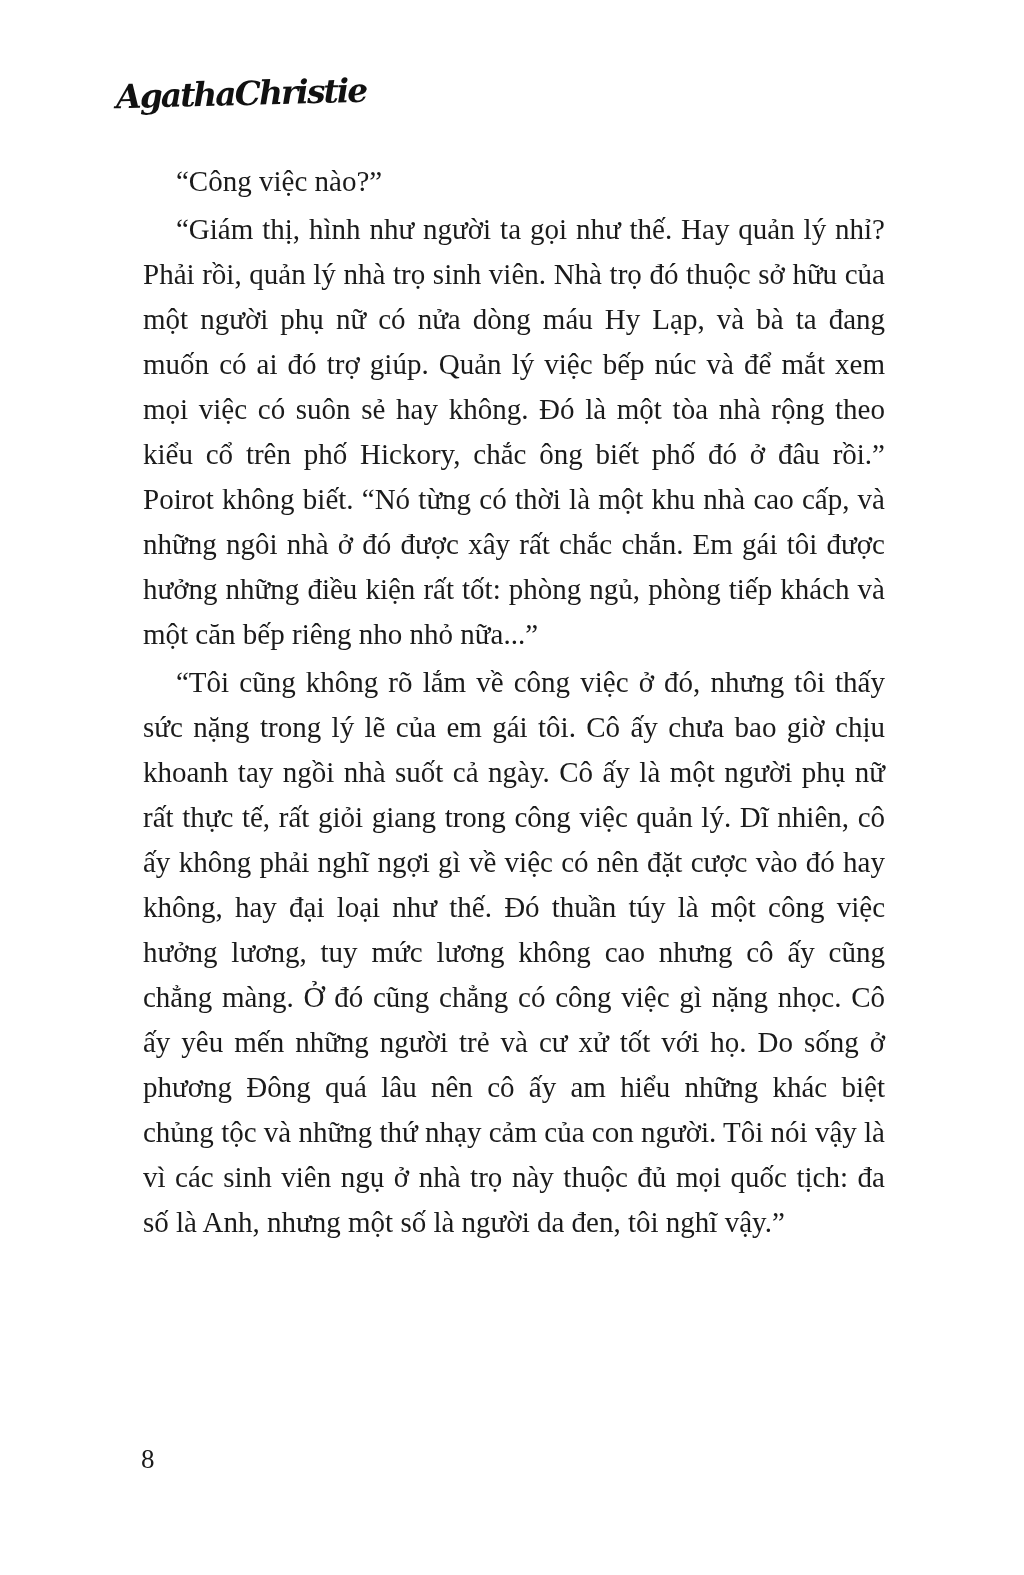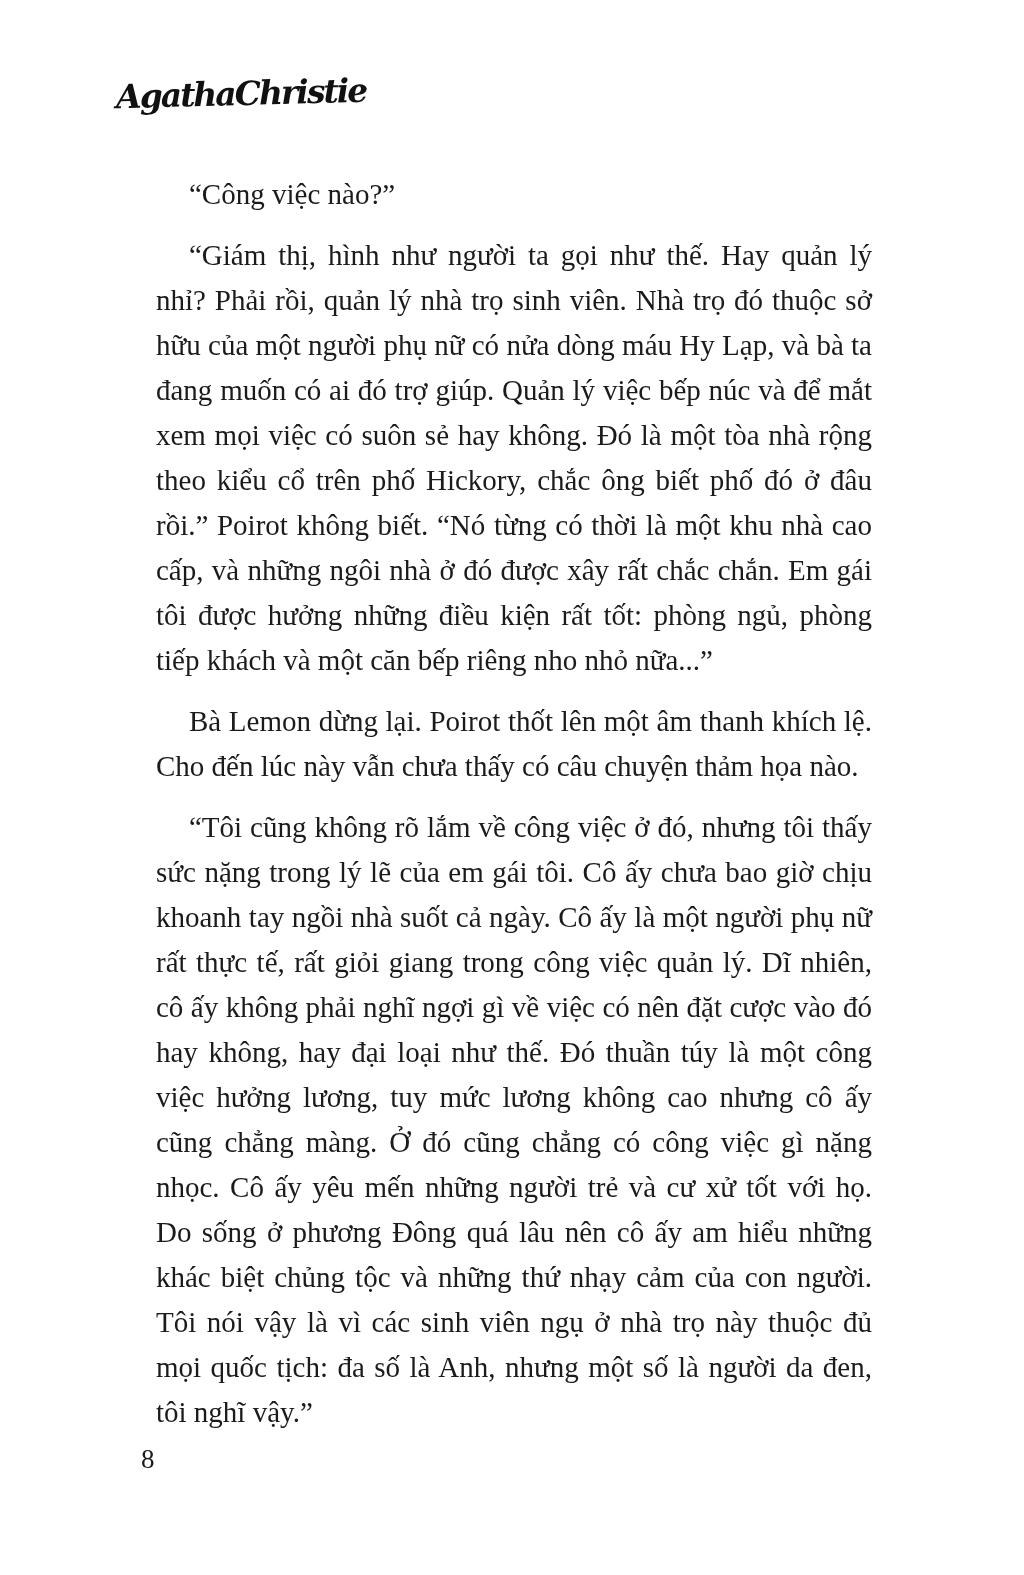--- a/index.html
+++ b/index.html
@@ -34,21 +34,21 @@
     top: 156px;
     left: 140px;
     width: 748px;
     font-size: 29px;
     line-height: 45px;
     text-align: justify;
     text-justify: inter-word;
     color: #1b1b1b;
   }
   .text-block p {
-    margin: 16px;
+    margin: 3px;
     padding: 0;
     text-indent: 33px;
   }
   .text-block p span.italic {
   }
   .page-number {
     position: absolute;
     left: 141px;
     top: 1444px;
     font-size: 27px;
@@ -58,19 +58,18 @@
 </head>
 <body>
 
 <div class="book-page">
 
   <div class="signature-logo">AgathaChristie</div>
 
   <div class="text-block">
       <p><span>“Công việc nào?”</span></p>
       <p><span>“Giám thị, hình như người ta gọi như thế. Hay quản lý nhỉ? Phải rồi, quản lý nhà trọ sinh viên. Nhà trọ đó thuộc sở hữu của một người phụ nữ có nửa dòng máu Hy Lạp, và bà ta đang muốn có ai đó trợ giúp. Quản lý việc bếp núc và để mắt xem mọi việc có suôn sẻ hay không. Đó là một tòa nhà rộng theo kiểu cổ trên phố Hickory, chắc ông biết phố đó ở đâu rồi.” Poirot không biết. “Nó từng có thời là một khu nhà cao cấp, và những ngôi nhà ở đó được xây rất chắc chắn. Em gái tôi được hưởng những điều kiện rất tốt: phòng ngủ, phòng tiếp khách và một căn bếp riêng nho nhỏ nữa...”</span></p>
-      <p><span>Bà Lemon dừng lại. Poirot thốt lên một âm thanh khích lệ. Cho đến lúc này vẫn chưa thấy có câu chuyện thảm họa nào.</span></p>
       <p><span>“Tôi cũng không rõ lắm về công việc ở đó, nhưng tôi thấy sức nặng trong lý lẽ của em gái tôi. Cô ấy chưa bao giờ chịu khoanh tay ngồi nhà suốt cả ngày. Cô ấy là một người phụ nữ rất thực tế, rất giỏi giang trong công việc quản lý. Dĩ nhiên, cô ấy không phải nghĩ ngợi gì về việc có nên đặt cược vào đó hay không, hay đại loại như thế. Đó thuần túy là một công việc hưởng lương, tuy mức lương không cao nhưng cô ấy cũng chẳng màng. Ở đó cũng chẳng có công việc gì nặng nhọc. Cô ấy yêu mến những người trẻ và cư xử tốt với họ. Do sống ở phương Đông quá lâu nên cô ấy am hiểu những khác biệt chủng tộc và những thứ nhạy cảm của con người. Tôi nói vậy là vì các sinh viên ngụ ở nhà trọ này thuộc đủ mọi quốc tịch: đa số là Anh, nhưng một số là </span><span class="italic">người da đen</span><span>, tôi nghĩ vậy.”</span></p>
     </div>
 
   <div class="page-number">8</div>
 
 </div>
 
 </body></html>

